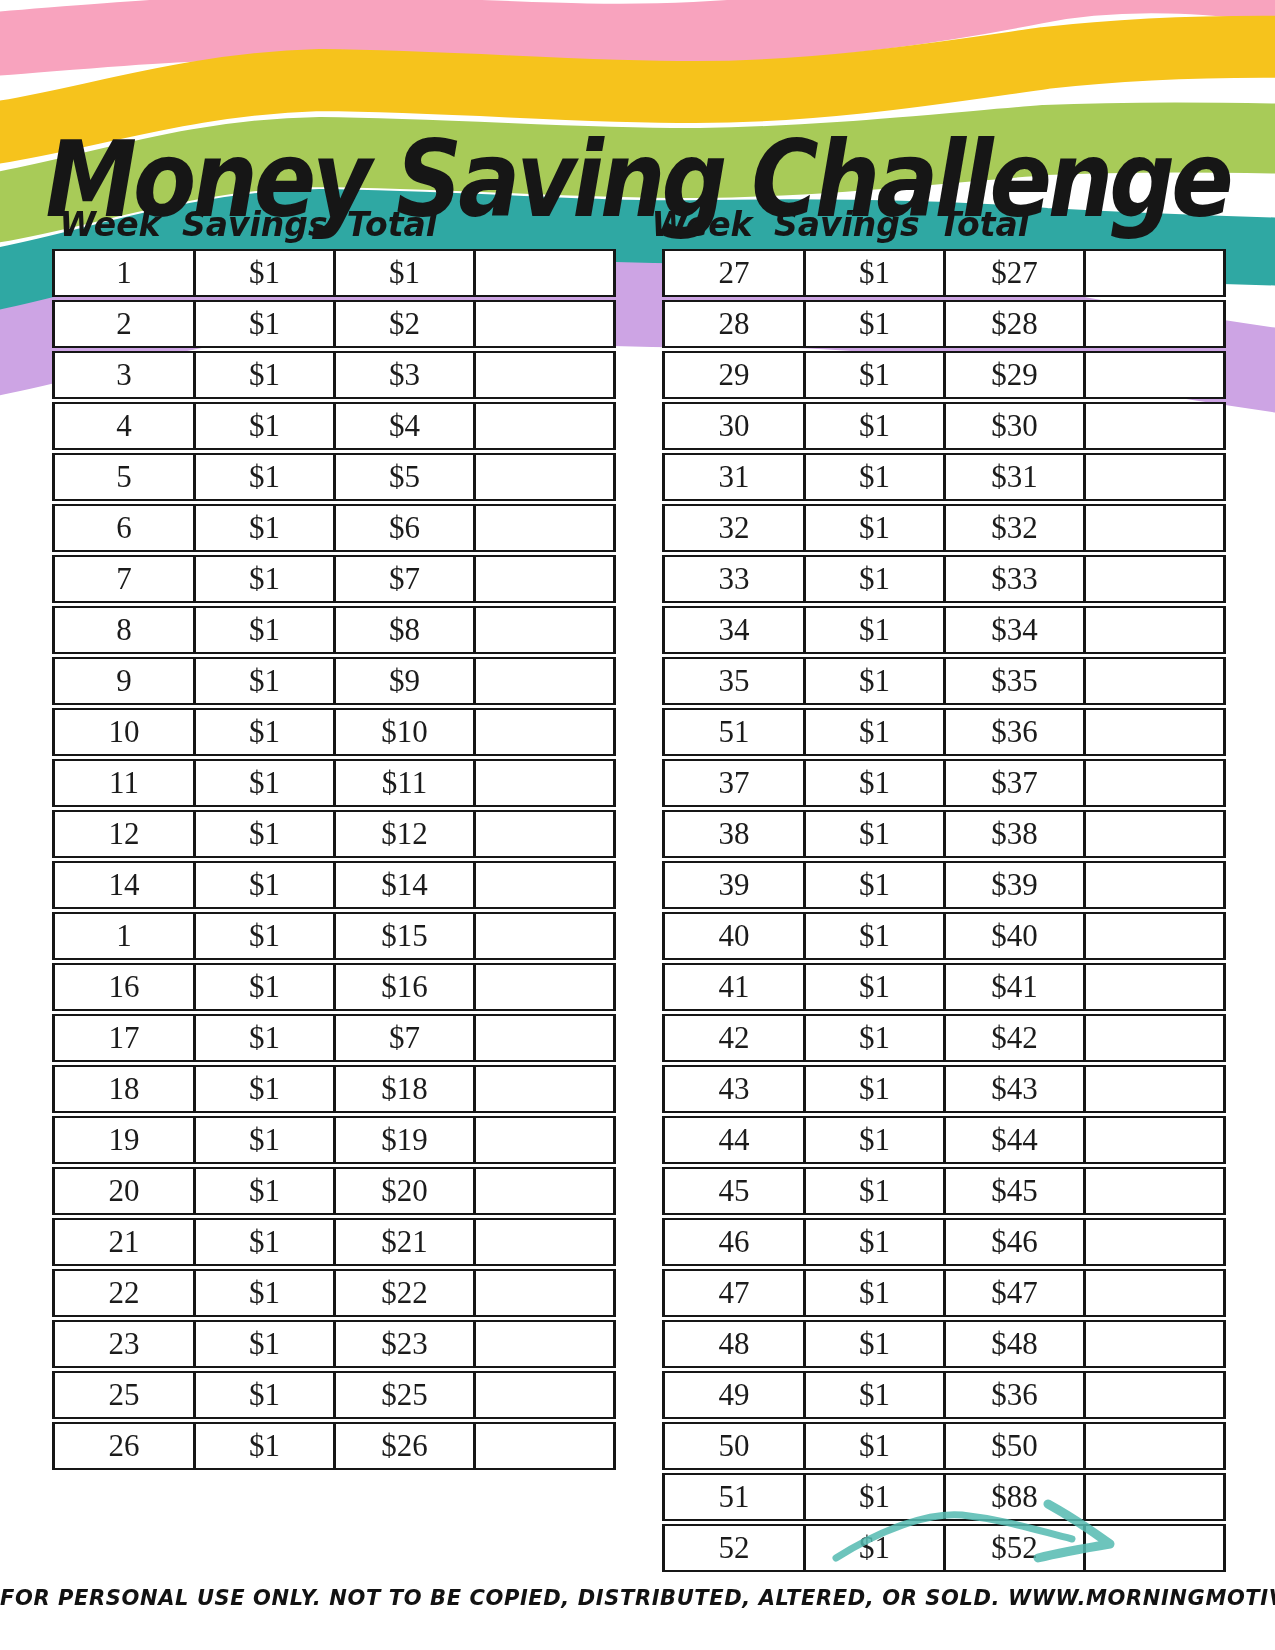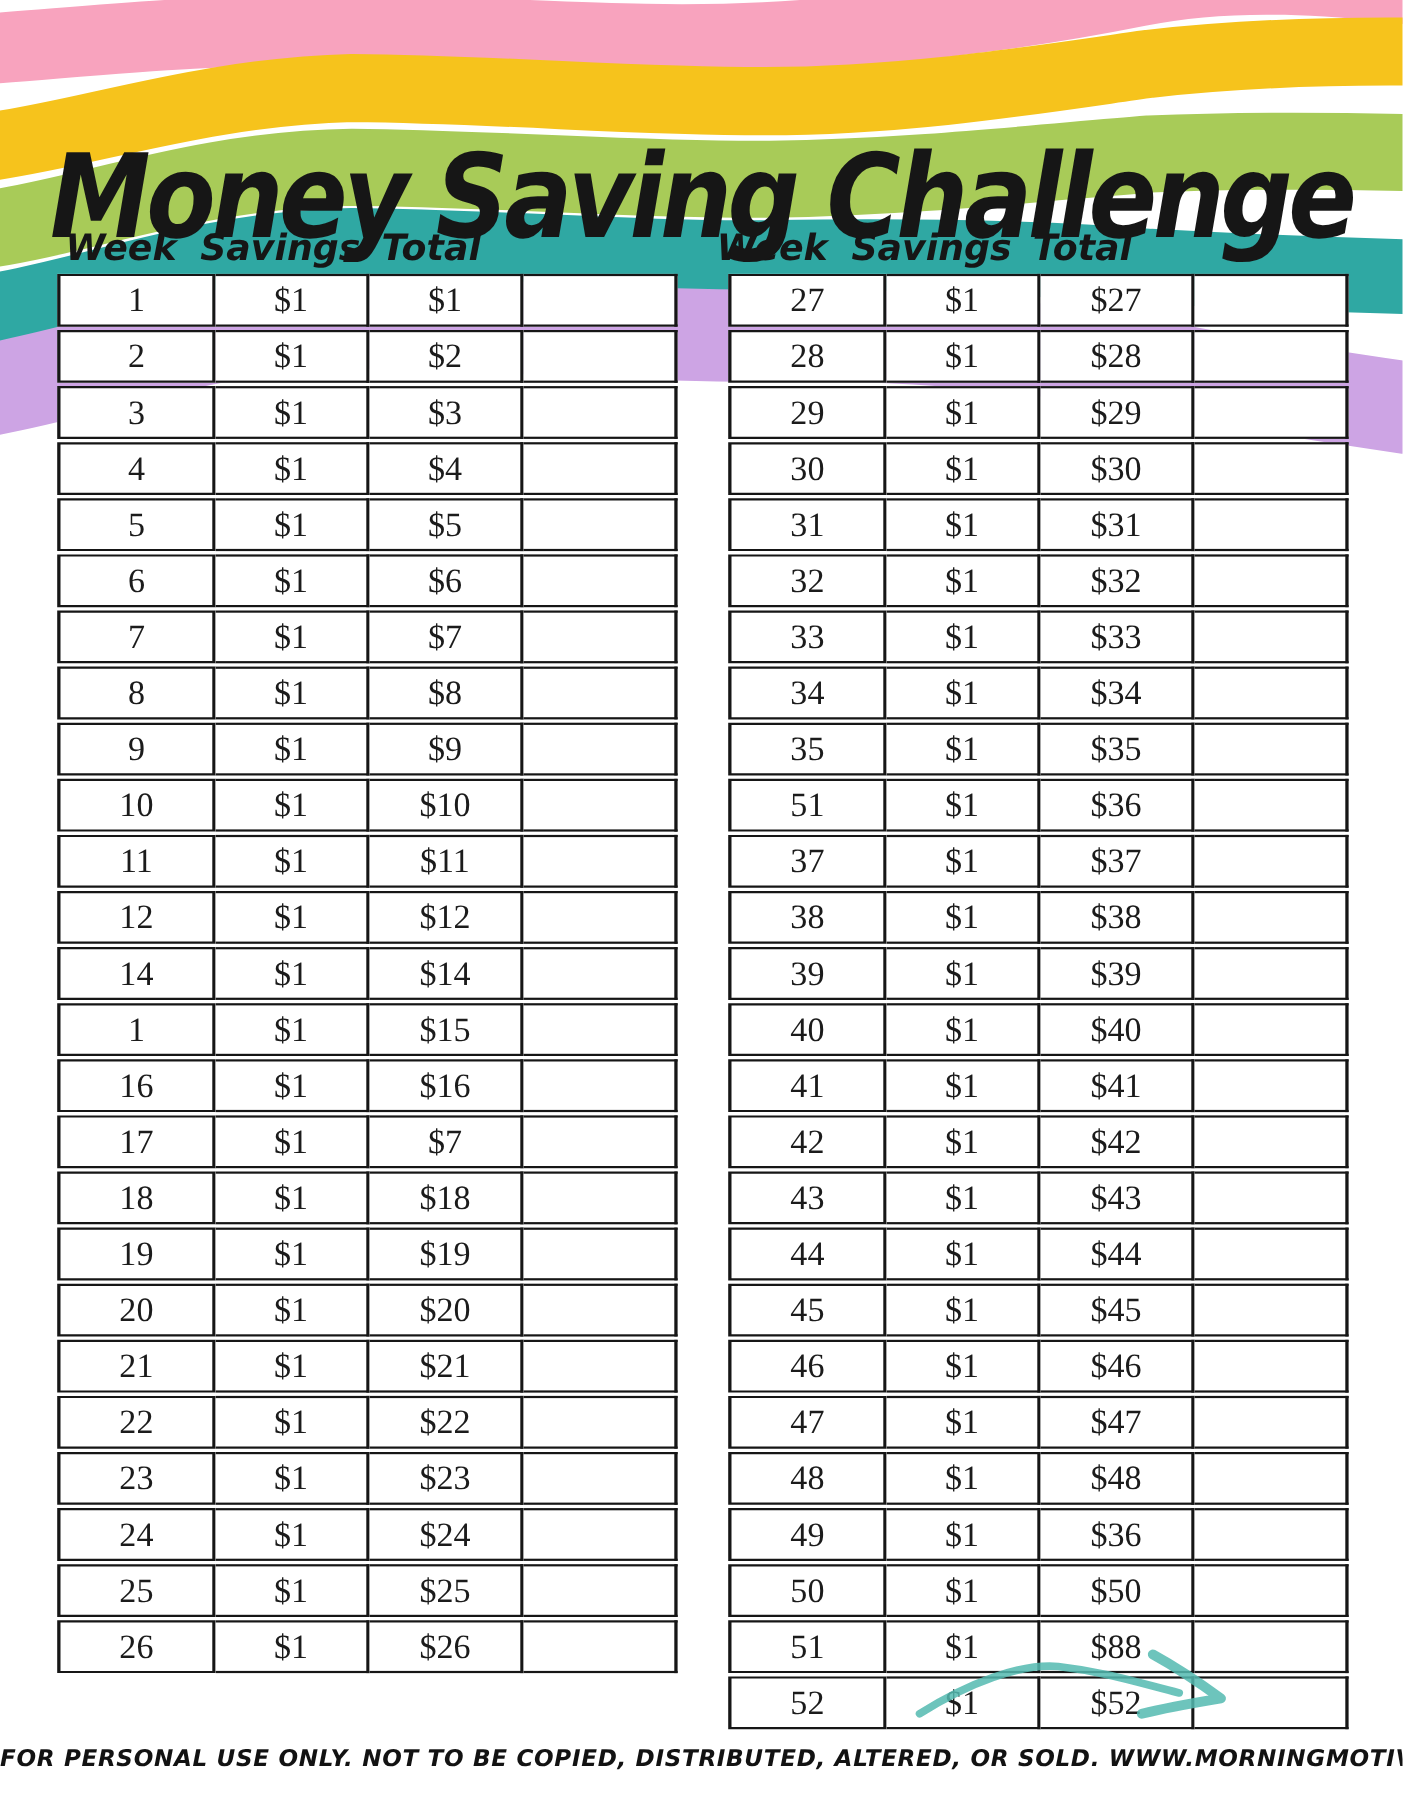--- a/index.html
+++ b/index.html
@@ -220,26 +220,20 @@
             <td>$22</td>
             <td></td>
           </tr>
           <tr>
             <td>23</td>
             <td>$1</td>
             <td>$23</td>
             <td></td>
           </tr>
           <tr>
-            <td>24</td>
-            <td>$1</td>
-            <td>$24</td>
-            <td></td>
-          </tr>
-          <tr>
             <td>25</td>
             <td>$1</td>
             <td>$25</td>
             <td></td>
           </tr>
           <tr>
             <td>26</td>
             <td>$1</td>
             <td>$26</td>
             <td></td>

